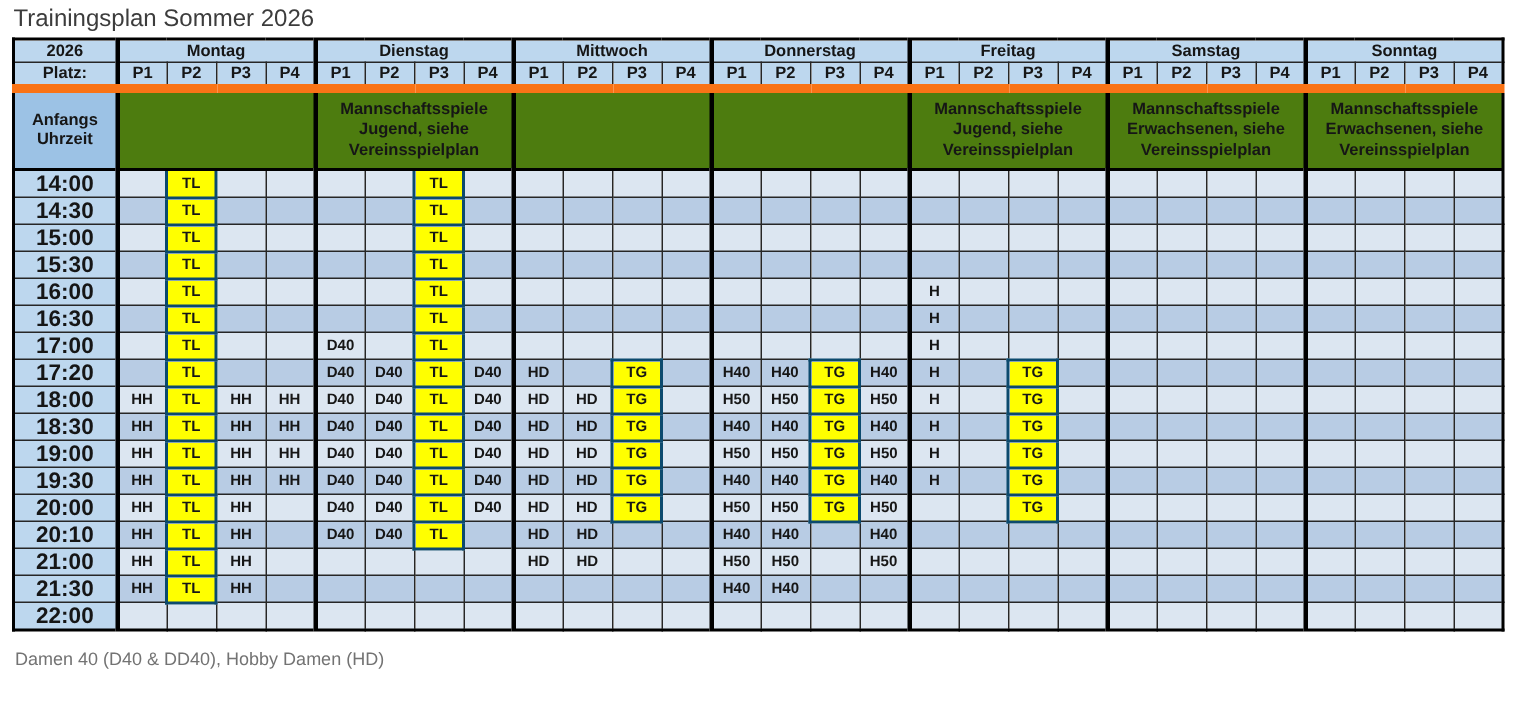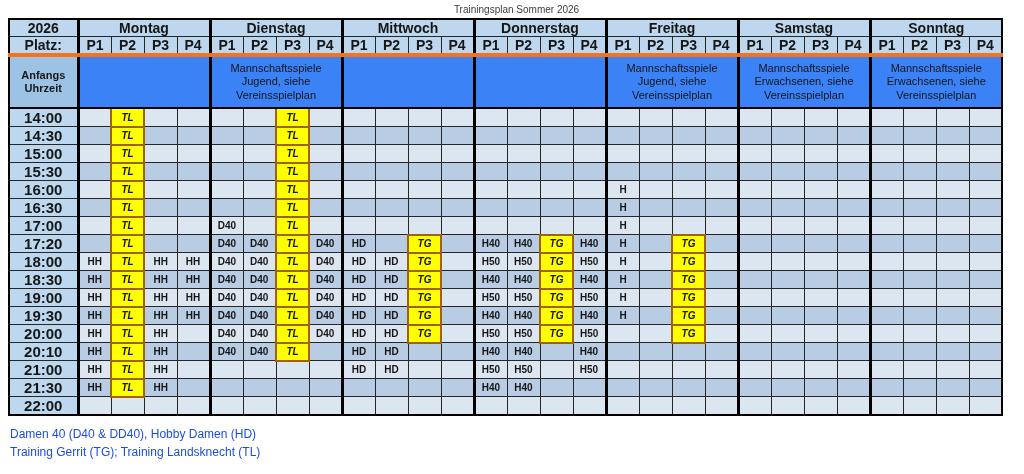--- a/index.html
+++ b/index.html
@@ -6,86 +6,84 @@
     margin: 0; padding: 0;
     background: #ffffff;
     width: 1024px; height: 474px;
     overflow: hidden;
   }
   .page {
     font-family: "Liberation Sans", sans-serif;
     padding: 4px 0 0 8px;
   }
   .title {
-    font-size: 10px;
+    font-size: 16px;
     color: #3c3c3c;
     margin: 0 0 3px 1px;
-    text-align: center;
   }
   table.plan {
     border-collapse: collapse;
     table-layout: fixed;
     border: 2px solid #000;
   }
   table.plan td {
     border: 1px solid #262626;
     padding: 0;
     text-align: center;
     vertical-align: middle;
     color: #161616;
     overflow: hidden;
     white-space: nowrap;
   }
   tr.day-row td { height: 14px; }
-  tr.platz-row td { height: 14px; border-bottom: 4px solid #f97316; }
+  tr.platz-row td { height: 14px; border-bottom: 6px solid #f97316; }
   tr.note-row td { height: 50px; border-bottom: 2px solid #000; }
   tr.time-row td { height: 15.6px; }
   td.hdr {
     background: #bdd7ee;
     font-weight: bold;
-    font-size: 14px;
+    font-size: 11px;
   }
   td.timehdr {
     background: #9cc2e5;
     font-weight: bold;
     font-size: 11px;
     line-height: 13px;
   }
   td.note {
-    background: #3b82f6;
+    background: #4d7c0f;
     text-align: left;
-    font-weight: normal;
+    font-weight: bold;
     font-size: 11px;
     line-height: 13.5px;
     padding: 2px 0 2px 3px;
     color: #2b2b2b;
     white-space: normal;
   }
   td.time {
     background: #bdd7ee;
     font-weight: bold;
     font-size: 15px;
   }
   td.cell {
     font-weight: bold;
     font-size: 10px;
   }
   tr.even td.cell { background: #dce6f1; }
   tr.odd  td.cell { background: #b8cce4; }
   td.cell.yellow {
     background: #ffff00 !important;
-    border: 2px solid #a16207;
-    font-style: italic;
+    border: 2px solid #0c4a6e;
   }
   .block-start { border-left: 3px solid #000 !important; }
   .legend {
     margin-top: 9px;
     margin-left: 2px;
     font-size: 12px;
-    color: #1d4ed8;
+    color: #737373;
     line-height: 18px;
   }
 </style>
 </head>
 <body>
 
 <div class="page">
   <div class="title">Trainingsplan Sommer 2026</div>
 
   <table class="plan">
@@ -716,15 +714,14 @@
           <td class="cell block-start"></td>
           <td class="cell"></td>
           <td class="cell"></td>
           <td class="cell"></td>
         </tr>
       </tbody>
   </table>
 
   <div class="legend">
     <div>Damen 40 (D40 &amp; DD40), Hobby Damen (HD)</div>
-    <div>Training Gerrit (TG); Training Landsknecht (TL)</div>
   </div>
 </div>
 
 </body></html>

